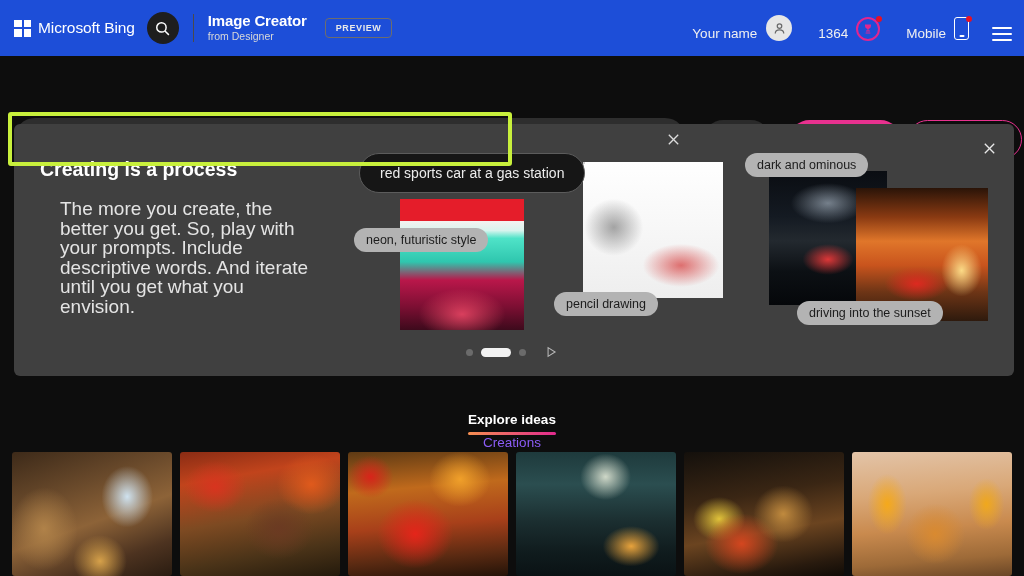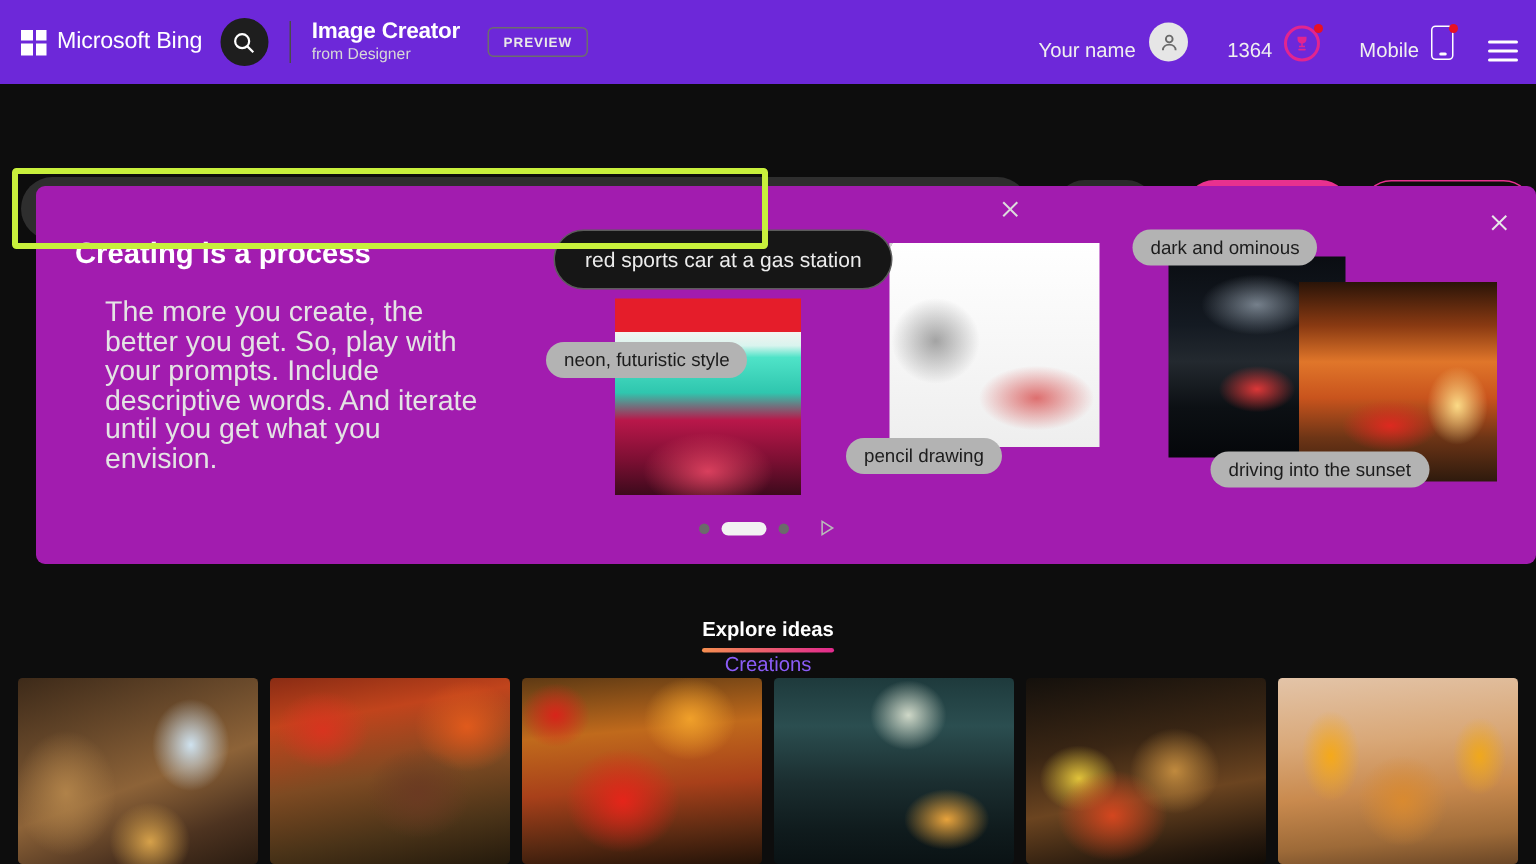--- a/index.html
+++ b/index.html
@@ -9,21 +9,21 @@
     font-family: "Liberation Sans", sans-serif;
     overflow: hidden;
     color: #ffffff;
   }
   #app { position: relative; width: 1024px; height: 576px; }
 
   
   .header {
     position: absolute; top: 0; left: 0;
     width: 1024px; height: 56px;
-    background: #6d28d9;
+    background: #1d4ed8;
     display: flex; align-items: center;
   }
   .hdr-left { display: flex; align-items: center; padding-left: 14px; }
   .ms-grid {
     width: 17px; height: 17px;
     display: grid; grid-template-columns: 1fr 1fr; grid-template-rows: 1fr 1fr;
     gap: 2px; margin-right: 7px;
   }
   .ms-grid i { background: #ffffff; display: block; }
   .bing-word { font-size: 15.5px; color: #fff; letter-spacing: -0.1px; }
@@ -131,23 +131,23 @@
   .btn-surprise {
     position: absolute; left: 908px; top: 64px;
     width: 114px; height: 39px; border-radius: 20px;
     background: transparent; border: 1.5px solid #e8318f; color: #fff;
     font-size: 13.5px; font-weight: bold; cursor: pointer;
     font-family: "Liberation Sans", sans-serif;
   }
 
   
   .banner {
-    position: absolute; left: 24px; top: 124px;
+    position: absolute; left: 14px; top: 124px;
     width: 1000px; height: 252px;
-    background: #a21caf; border-radius: 6px; overflow: hidden;
+    background: #404040; border-radius: 6px; overflow: hidden;
   }
   .banner-close {
     position: absolute; right: 12px; top: 11px;
     width: 26px; height: 26px; display: flex;
     align-items: center; justify-content: center; cursor: pointer; z-index: 4;
   }
   .banner-title {
     position: absolute; left: 26px; top: 34px;
     font-size: 19.5px; font-weight: bold; color: #ffffff;
   }

